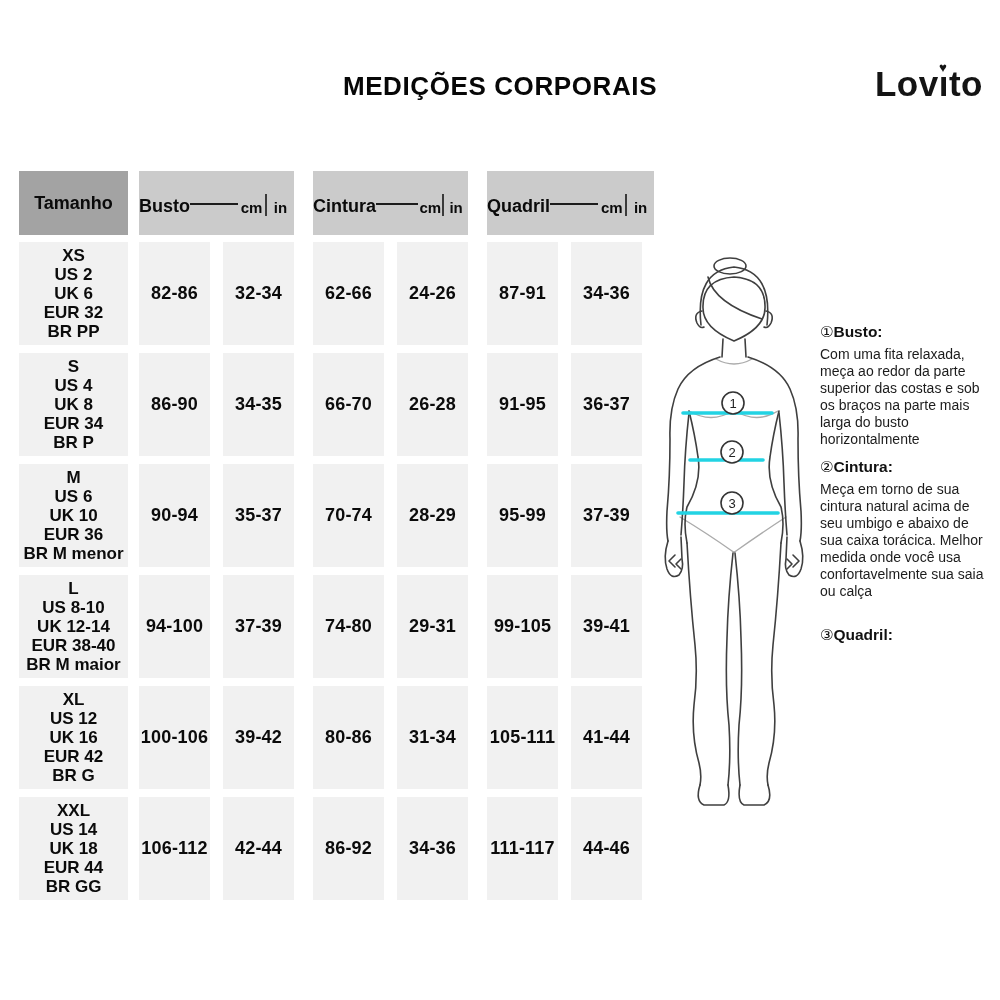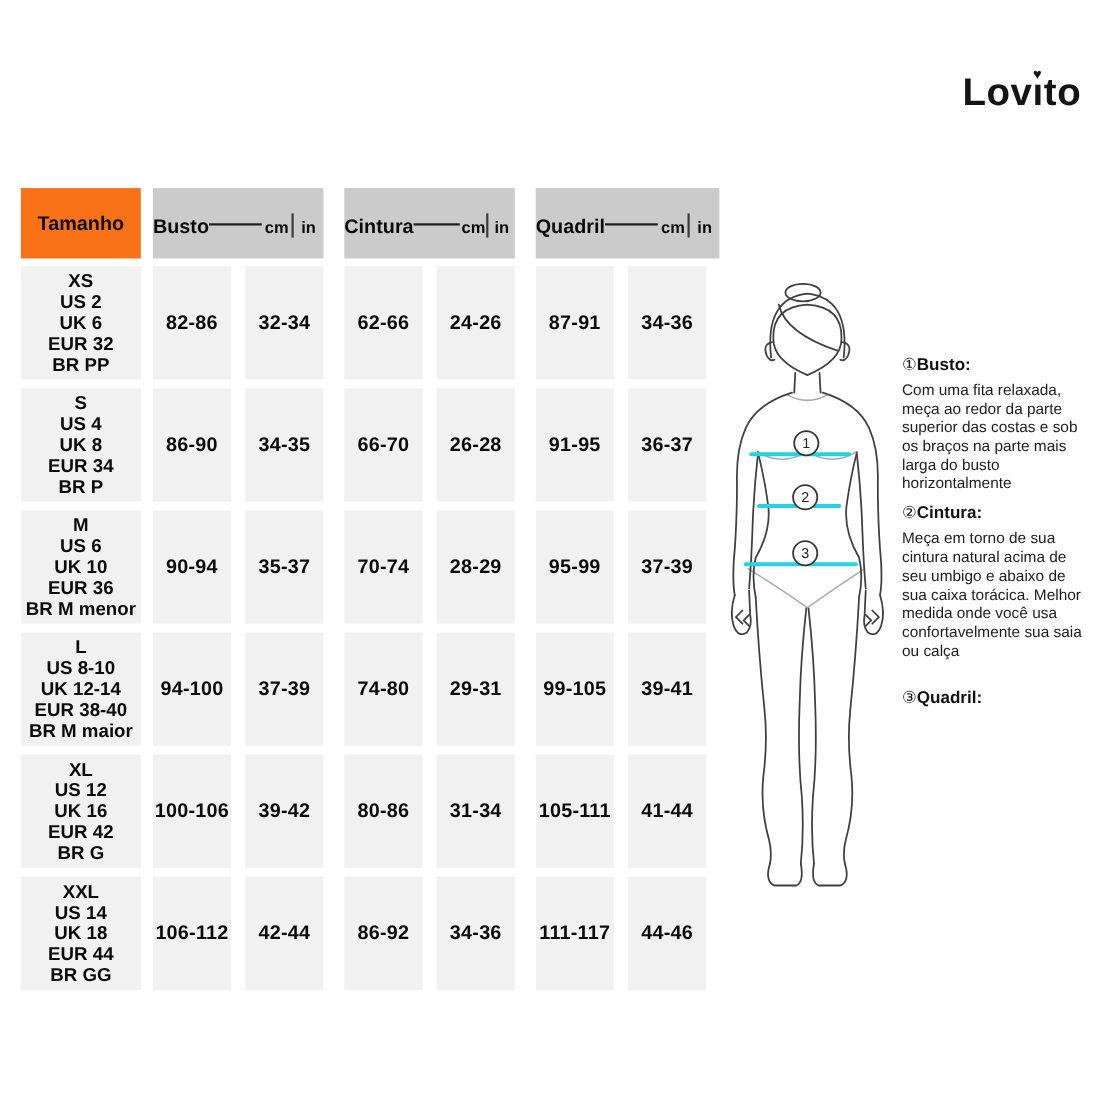--- a/index.html
+++ b/index.html
@@ -6,21 +6,21 @@
   .canvas{position:relative;width:1000px;height:1000px;background:#ffffff;overflow:hidden;
           font-family:"Liberation Sans","DejaVu Sans",sans-serif;color:#0b0b0b;}
   .title{position:absolute;left:0;top:71px;width:1000px;text-align:center;
          font-size:26px;font-weight:800;letter-spacing:0.6px;color:#070707;}
   .brand{position:absolute;top:64px;right:17px;font-size:35px;font-weight:800;
          letter-spacing:0.5px;color:#141414;}
   .i-stack{position:relative;display:inline-block;}
   .i-heart{position:absolute;left:0.02em;top:-0.26em;font-size:0.38em;line-height:1;color:#141414;}
   
   .hcell,.ghead,.bcell,.scell{position:absolute;box-sizing:border-box;}
-  .hcell{background:#f97316;display:flex;align-items:center;justify-content:center;
+  .hcell{background:#a3a3a3;display:flex;align-items:center;justify-content:center;
          font-size:18px;font-weight:700;}
   .ghead{background:#cbcbcb;display:flex;flex-direction:row;align-items:center;}
   .glabel{font-weight:700;font-size:18px;margin-top:5px;line-height:20px;}
   .grule{width:calc(100% - 22px);height:0;border-top:2px solid #1c1c1c;margin-top:2px;}
   .gunits{display:flex;width:100%;align-items:flex-end;margin-top:3px;}
   .unit{flex:1;text-align:center;font-weight:700;font-size:15px;}
   .gdiv{width:2px;height:22px;background:#3a3a3a;}
   .scell{background:#f1f1f1;display:flex;flex-direction:column;align-items:center;
          justify-content:center;font-weight:700;font-size:17px;line-height:19px;text-align:center;}
   .bcell{background:#f1f1f1;display:flex;align-items:center;justify-content:center;
@@ -32,20 +32,21 @@
   .g-head{font-size:15.5px;line-height:20px;margin-bottom:4px;color:#111;}
   .g-num{font-weight:400;font-size:15px;}
   .g-label{font-weight:700;}
   .g-body{margin:0;font-size:14px;line-height:17px;color:#1c1c1c;}
 </style>
 </head>
 <body>
 
 <div class="canvas">
 
+  <div class="title">MEDIÇÕES CORPORAIS</div>
 
   <div class="brand"><span>Lov</span><span class="i-stack"><span>ı</span><span class="i-heart">♥</span></span><span>to</span></div>
 
   <div id="size-table">
       <div class="hcell" style="left: 19px; top: 171px; width: 109px; height: 64px;">Tamanho</div>
       <div class="ghead" style="left: 139px; top: 171px; width: 155px; height: 64px;">
         <div class="glabel">Busto</div>
         <div class="grule"></div>
         <div class="gunits">
           <span class="unit">cm</span>

